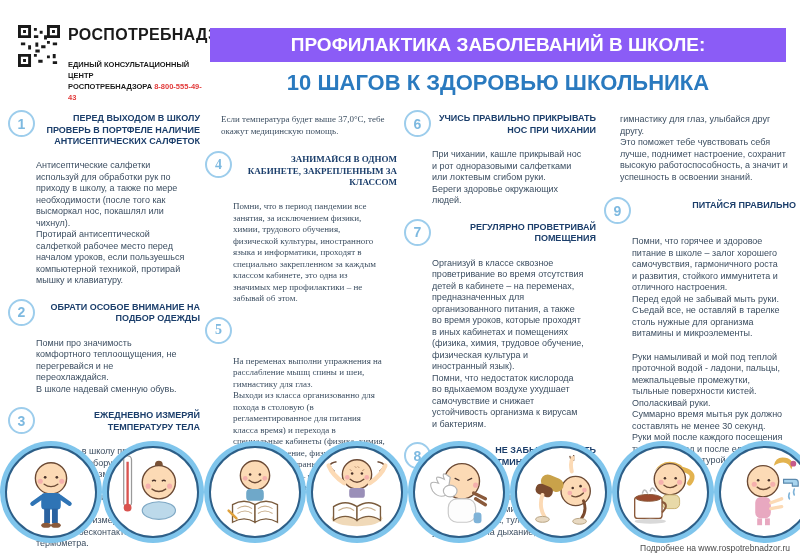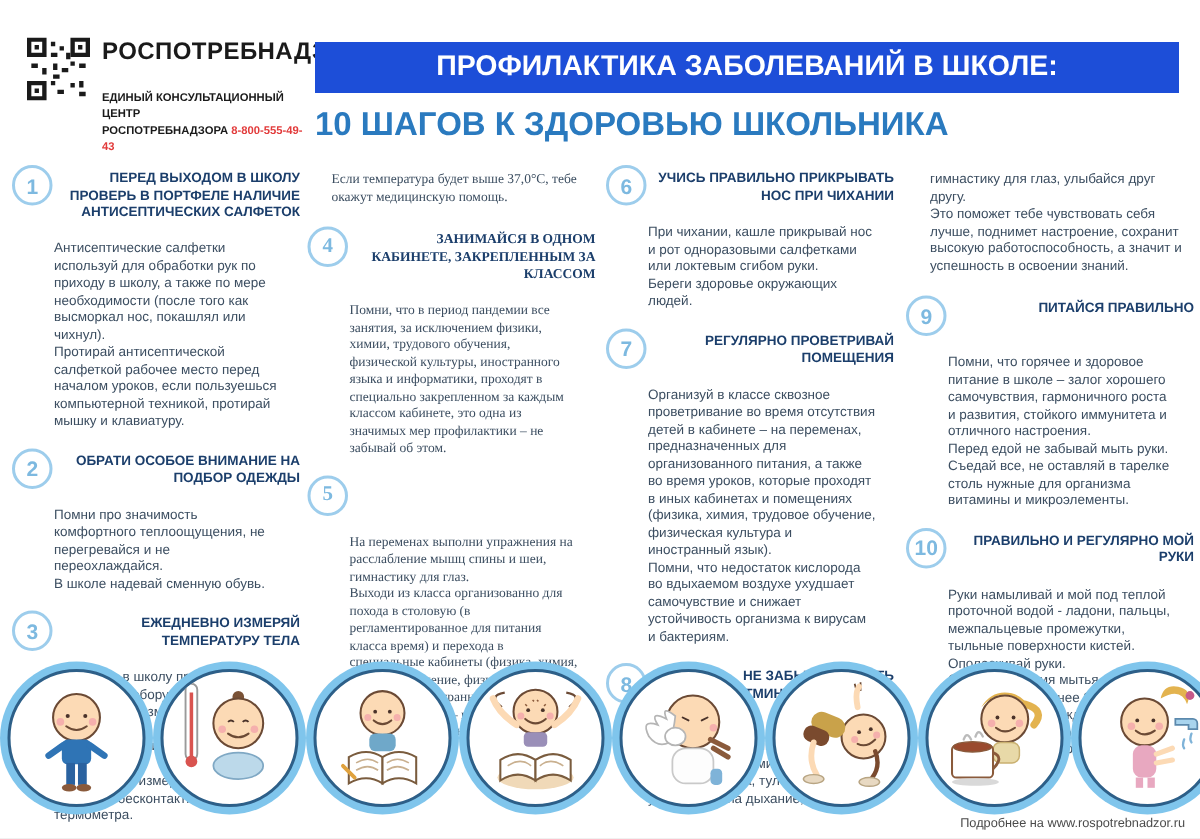--- a/index.html
+++ b/index.html
@@ -5,24 +5,24 @@
   html,body{margin:0;padding:0;background:#e8e8e8;}
   .page{position:relative;width:800px;height:559px;background:#ffffff;margin:0 auto;
         font-family:"Liberation Sans",sans-serif;overflow:hidden;}
 
   
   .qr{position:absolute;left:18px;top:25px;width:42px;height:42px;}
   .logo-block{position:absolute;left:68px;top:26px;width:140px;}
   .logo-title{font-size:16px;font-weight:bold;color:#1a1a1a;letter-spacing:.3px;}
   .logo-sub{font-size:7.5px;font-weight:bold;color:#1a1a1a;line-height:1.45;margin-top:16px;}
   .phone{color:#e23b3b;}
-  .banner{position:absolute;left:210px;top:28px;width:576px;height:34px;background:#1d4ed8;
+  .banner{position:absolute;left:210px;top:28px;width:576px;height:34px;background:#8b5cf6;
           display:flex;align-items:center;justify-content:center;}
   .banner-title{color:#ffffff;font-weight:bold;font-size:19px;white-space:nowrap;}
-  .banner-sub{position:absolute;left:210px;top:70px;width:576px;
+  .banner-sub{position:absolute;left:210px;top:70px;width:576px;text-align:center;
               color:#2a7abf;font-weight:bold;font-size:22px;}
 
   
   .col{position:absolute;top:110px;width:192px;}
   .col1{left:8px;} .col2{left:205px;font-family:Liberation Serif, serif;} .col3{left:404px;} .col4{left:604px;}
   .intro{font-size:9px;color:#3c4e61;line-height:1.28;white-space:pre-line;
          margin:4px 0 14px 0;padding-left:16px;}
   .step{margin-bottom:10px;}
   .step-head{display:flex;align-items:flex-start;margin-bottom:5px;}
   .step-num{flex:0 0 23px;height:23px;border:2px solid #9dcdec;border-radius:50%;
@@ -150,24 +150,20 @@
     <div class="step">
       <div class="step-head">
         <div class="step-num">9</div>
         <h3 class="step-title">ПИТАЙСЯ ПРАВИЛЬНО</h3>
       </div>
       <p class="step-body">Помни, что горячее и здоровое питание в школе – залог хорошего самочувствия, гармоничного роста и развития, стойкого иммунитета и отличного настроения.
 Перед едой не забывай мыть руки.
 Съедай все, не оставляй в тарелке столь нужные для организма витамины и микроэлементы.</p>
     </div>
     <div class="step">
-      <div class="step-head">
-        <div class="step-num">10</div>
-        <h3 class="step-title">ПРАВИЛЬНО И РЕГУЛЯРНО МОЙ РУКИ</h3>
-      </div>
       <p class="step-body">Руки намыливай и мой под теплой проточной водой - ладони, пальцы, межпальцевые промежутки, тыльные поверхности кистей.
 Ополаскивай руки.
 Суммарно время мытья рук должно составлять не менее 30 секунд.
 Руки мой после каждого посещения туалета, перед и после еды, после занятий физкультурой.</p>
     </div>
   </div>
 
   <div class="illos">
 
     <div class="illo">

